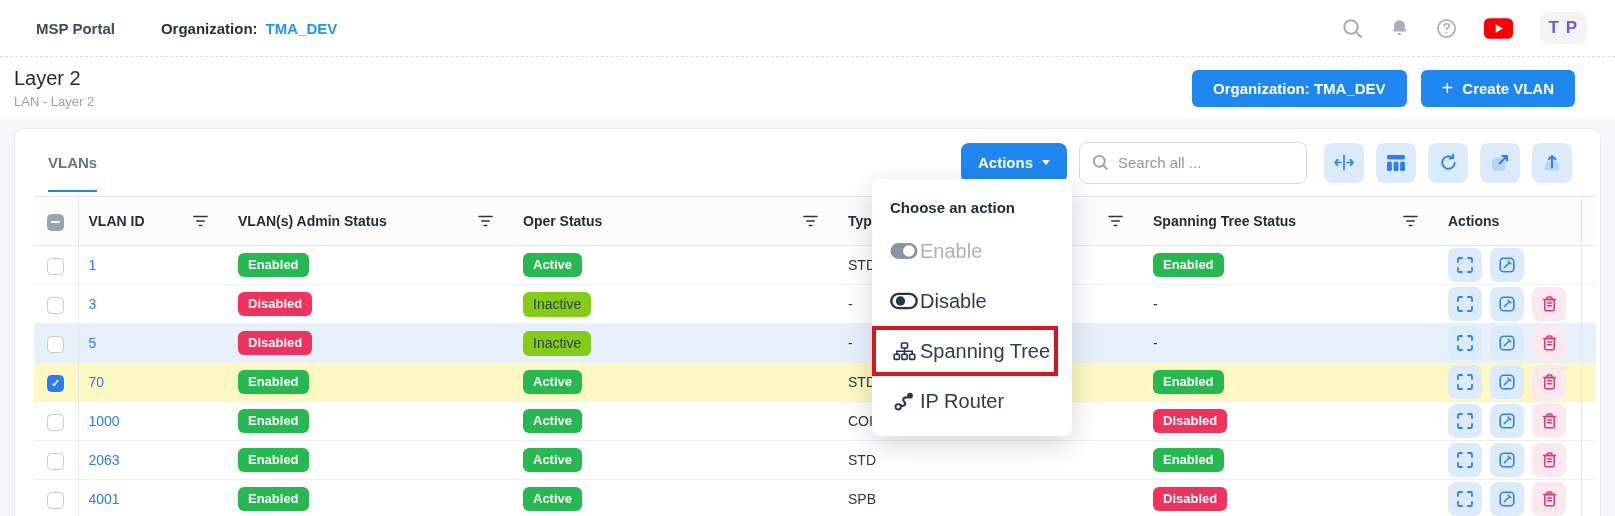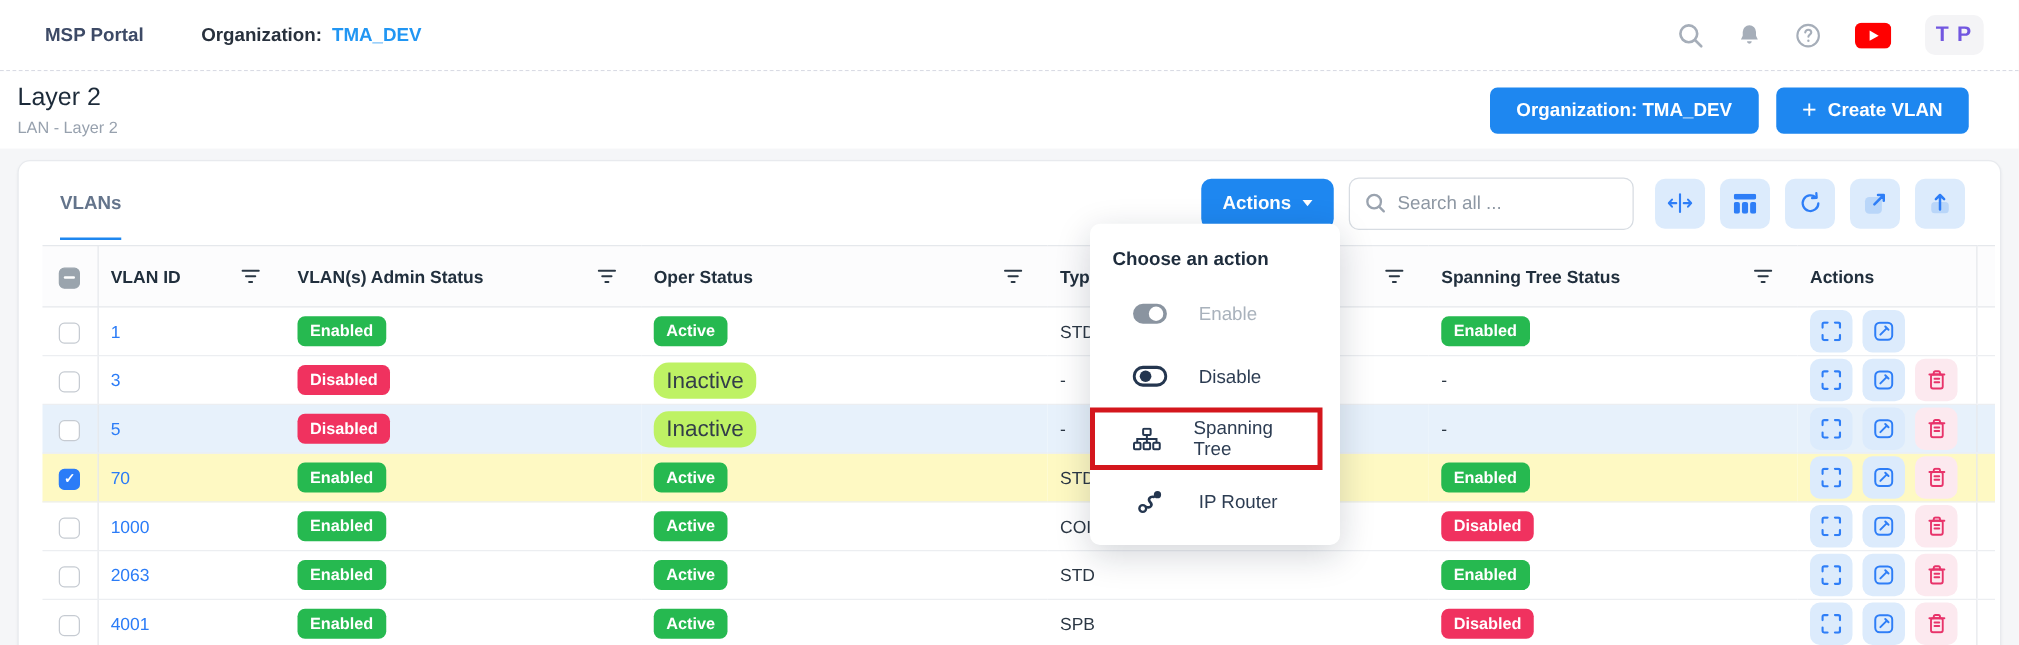--- a/index.html
+++ b/index.html
@@ -93,39 +93,39 @@
   .checkbox.indeterminate { background:#9aa4ad; border-color:#9aa4ad; }
   .checkbox.indeterminate::after { content:''; width:9px; height:2.4px; border-radius:2px; background:#fff; }
 
   .vlan-link { color:var(--link,#2b7cf7); text-decoration:none; cursor:pointer; }
   .badge {
     display:inline-block; padding:5px 10px 6px; border-radius:6px; color:#fff;
     font-weight:700; font-size:13px; line-height:1;
   }
   .badge-green { background:var(--green,#26b950); }
   .badge-red { background:var(--red,#f0325f); }
-  .badge-gray { background:#bef264; color:#333e49; font-weight:400; font-size:18px;border-radius:12px; }
+  .badge-gray { background:#84cc16; color:#333e49; font-weight:400; font-size:14px; }
 
   .actions-cell-inner { display:flex; align-items:center; gap:8px; }
   .row-btn {
     width:34px; height:34px; border:none; border-radius:8px; cursor:pointer;
     background:#dcebfc; color:#2e7ef7; display:flex; align-items:center; justify-content:center;
   }
   .row-btn.danger { background:#fce9ef; color:#e8336a; }
 
   
   .dropdown {
     position:absolute; left:872px; top:179px; width:200px; z-index:40;
     background:#fff; border-radius:8px; box-shadow:0 8px 28px rgba(15,28,50,.18);
     padding:16px 0 10px;
   }
   .dropdown-title { font-size:15px; font-weight:700; color:#1e2c3c; padding:4px 18px 10px; }
   .menu-item {
-    position:relative; height:50px; display:flex; align-items:center; gap:25px;
-    padding:0 34px; font-size:15px; color:#2c3c52; cursor:pointer;
+    position:relative; height:50px; display:flex; align-items:center; gap:2px;
+    padding:0 18px; font-size:20px; color:#2c3c52; cursor:pointer;
   }
   .menu-item .menu-icon { color:#24364f; display:flex; align-items:center; width:28px; justify-content:center; }
   .menu-item.disabled { color:#a9b2bc; cursor:default; }
   .menu-item.disabled .menu-icon { color:#8a94a0; }
   .menu-item.highlighted::before {
     content:''; position:absolute; left:0; right:14px; top:0; bottom:0;
     border:4px solid var(--annotation_red,#d4161d); pointer-events:none; z-index:5;
   }
 </style>
 </head>

